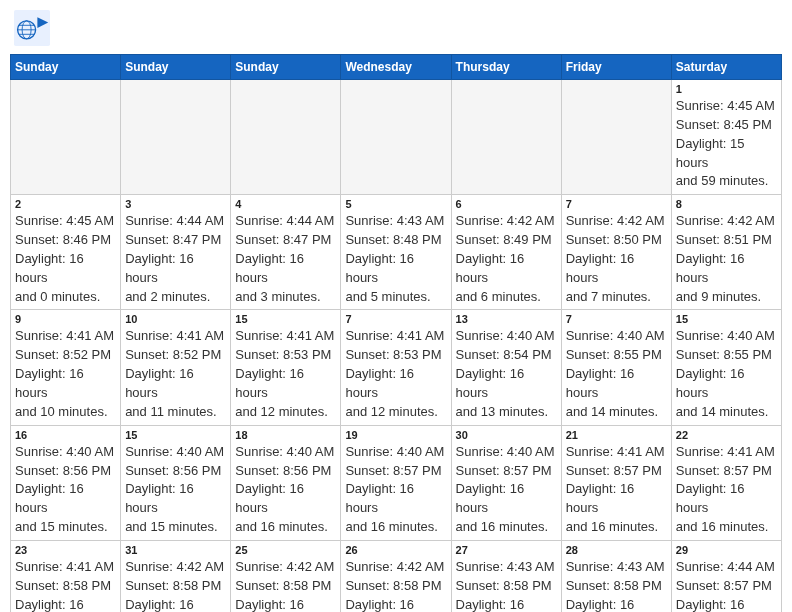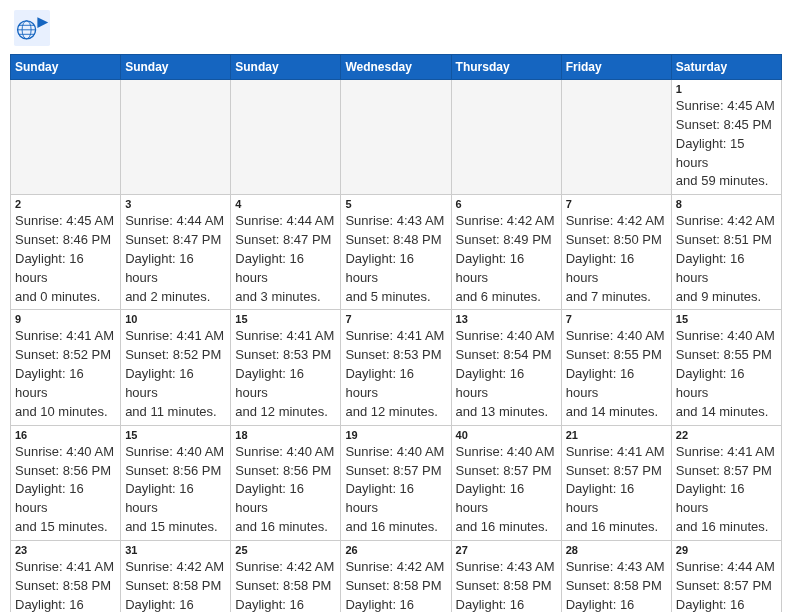--- a/index.html
+++ b/index.html
@@ -269,21 +269,21 @@
 and 16 minutes.</div>
         </td>
         <td>
           <span class="day-num">19</span>
           <div class="day-info" style="white-space: pre-line;">Sunrise: 4:40 AM
 Sunset: 8:57 PM
 Daylight: 16 hours
 and 16 minutes.</div>
         </td>
         <td>
-          <span class="day-num">40</span>
+          <span class="day-num">30</span>
           <div class="day-info" style="white-space: pre-line;">Sunrise: 4:40 AM
 Sunset: 8:57 PM
 Daylight: 16 hours
 and 16 minutes.</div>
         </td>
         <td>
           <span class="day-num">21</span>
           <div class="day-info" style="white-space: pre-line;">Sunrise: 4:41 AM
 Sunset: 8:57 PM
 Daylight: 16 hours

